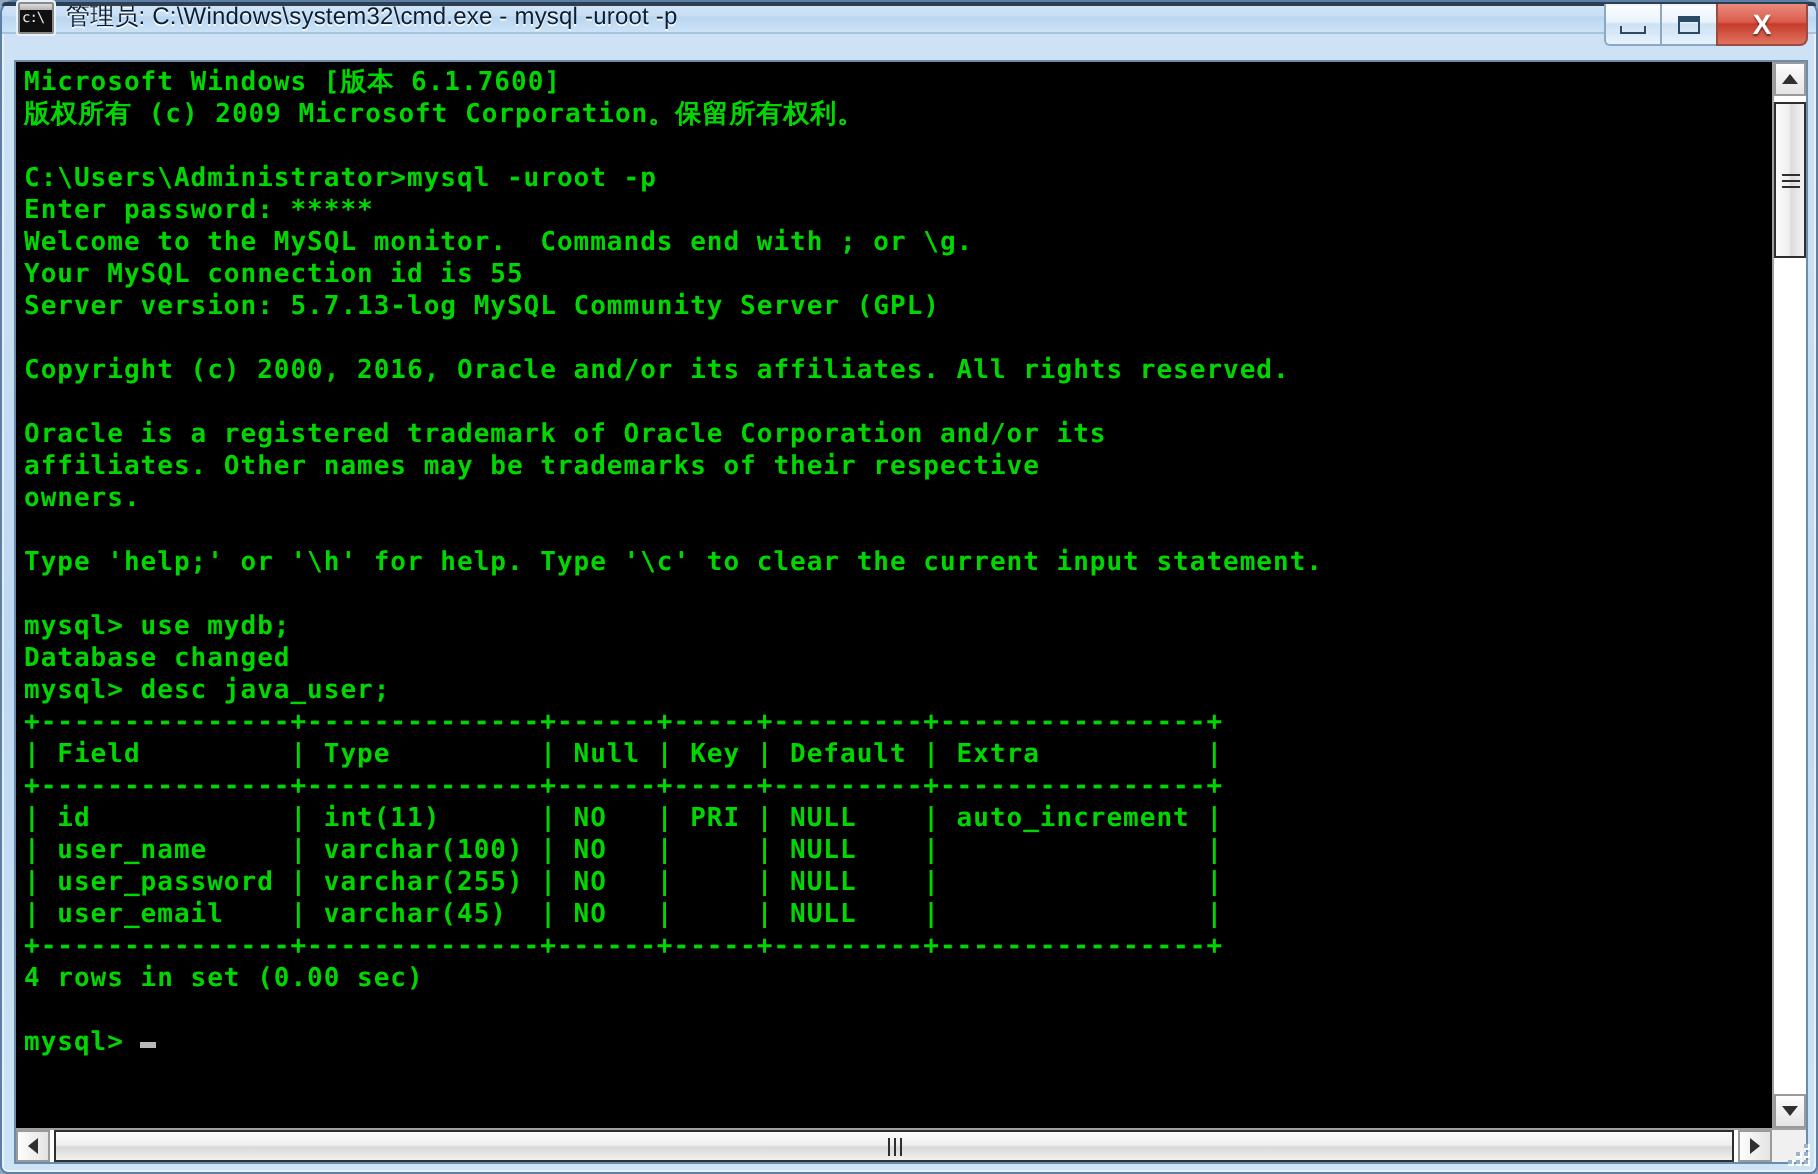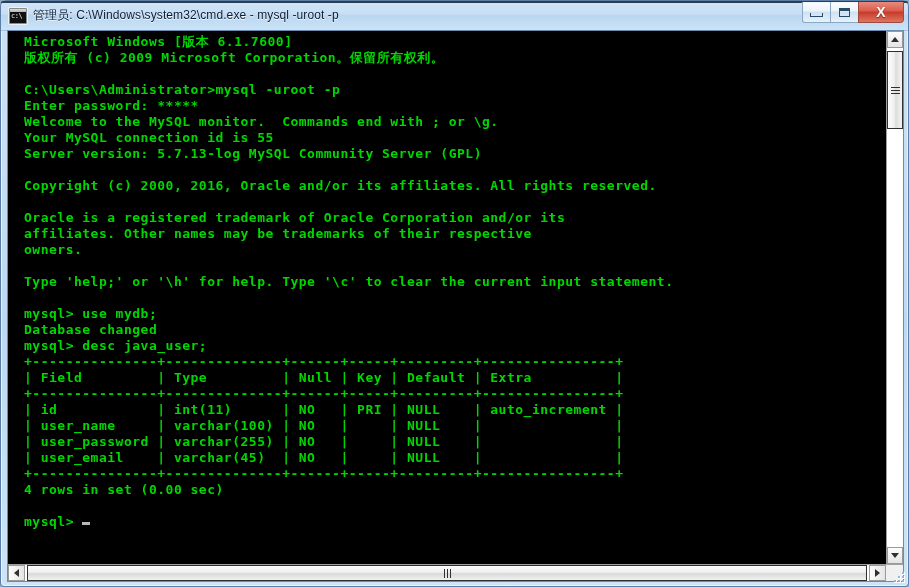--- a/index.html
+++ b/index.html
@@ -32,21 +32,21 @@
     border: 1px solid #5b7fa6;
     border-radius: 7px 7px 4px 4px;
     box-shadow: inset 0 0 0 1px rgba(255,255,255,0.55);
   }
 
   
   .titlebar {
     position: absolute;
     left: 0; top: 0;
     width: 100%;
-    height: 30px;
+    height: 16px;
     box-sizing: border-box;
     border-radius: 6px 6px 0 0;
     background: linear-gradient(to bottom,
         #d3e6f8 0%,
         #c7def4 45%,
         #bad6f0 50%,
         #cbe3f7 100%);
     border-bottom: 1px solid #a8c4dd;
     display: flex;
     align-items: center;
@@ -169,21 +169,20 @@
     border: 1px solid #6c8cae;
     display: flex;
     flex-direction: column;
     overflow: hidden;
   }
 
   .console-row {
     display: flex;
     flex: 1 1 auto;
     min-height: 0;
-    padding-left: 12px;
   }
 
   .console {
     flex: 1 1 auto;
     background: #000000;
     overflow: hidden;
     position: relative;
     padding: 3px 0 0 4px;
     box-sizing: border-box;
   }

